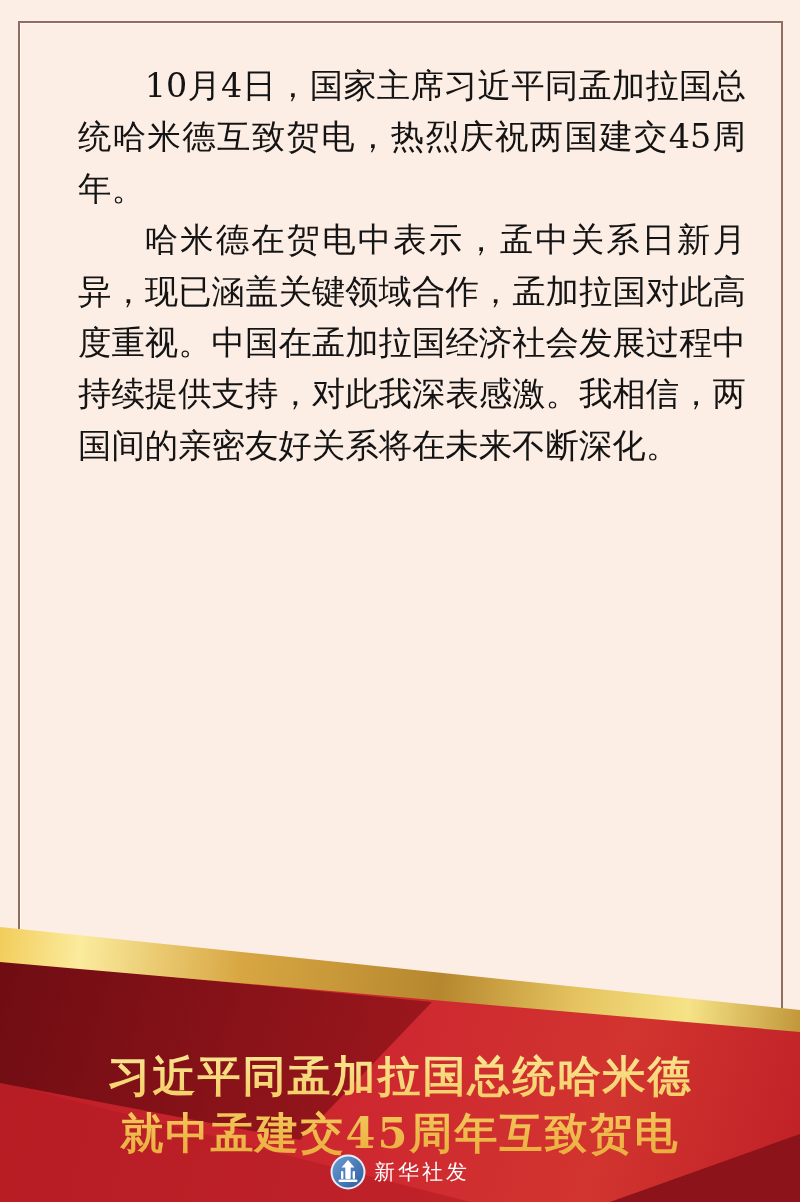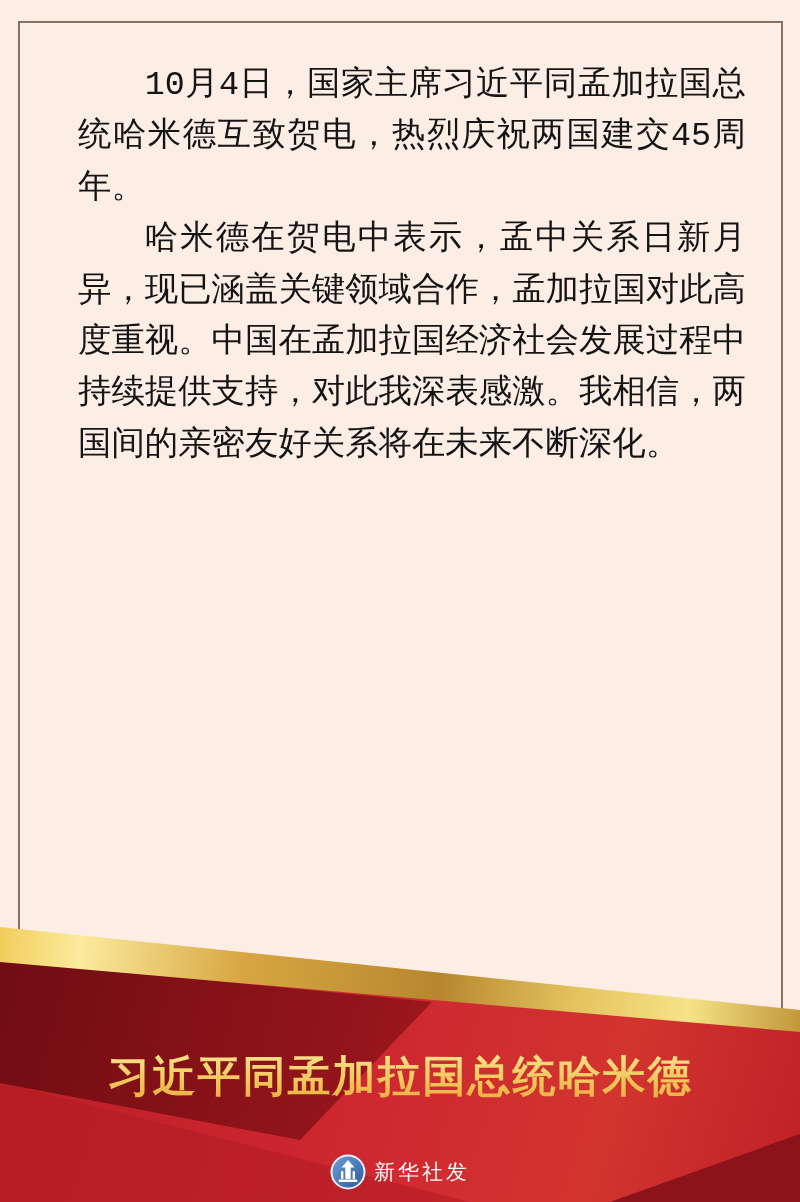--- a/index.html
+++ b/index.html
@@ -32,21 +32,20 @@
     width:668px;
     font-size:33.4px;
     line-height:51.4px;
     color:#141414;
     text-align:justify;
     letter-spacing:0;
   }
   .article p{
     margin:0;
     text-indent:2em;
-    font-family:Liberation Mono, monospace;
   }
   
   .banner-svg{
     position:absolute;
     left:0;top:922px;
     width:800px;height:280px;
     display:block;
   }
   
   .banner-title{
@@ -125,20 +124,21 @@
 
     <polygon points="0,38 432,80 300,218 0,161" fill="url(#darkGrad)"></polygon>
 
     <polygon points="610,280 800,212 800,280" fill="#8c1319"></polygon>
 
     <polygon points="0,5 800,88 800,110 0,40" fill="url(#goldGrad)"></polygon>
   </svg>
 
   <div class="banner-title">
     <span class="line">习近平同孟加拉国总统哈米德</span>
+    <span class="line">就中孟建交45周年互致贺电</span>
   </div>
 
   <div class="credit">
     <svg class="emblem" width="36" height="36" viewBox="0 0 36 36" xmlns="http://www.w3.org/2000/svg" aria-hidden="true">
       <defs>
         <linearGradient id="embBlue" x1="0" y1="0" x2="1" y2="1">
           <stop offset="0" stop-color="#6b9fd4"></stop>
           <stop offset="1" stop-color="#2d5a9e"></stop>
         </linearGradient>
       </defs>

